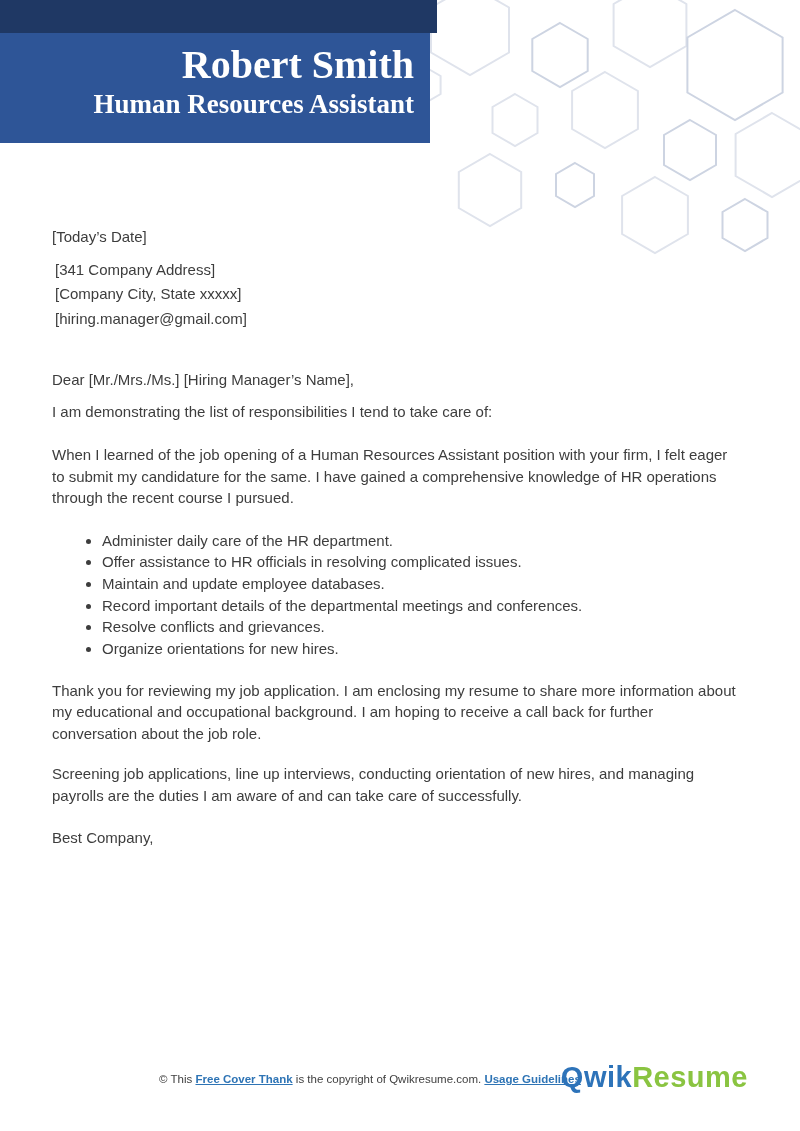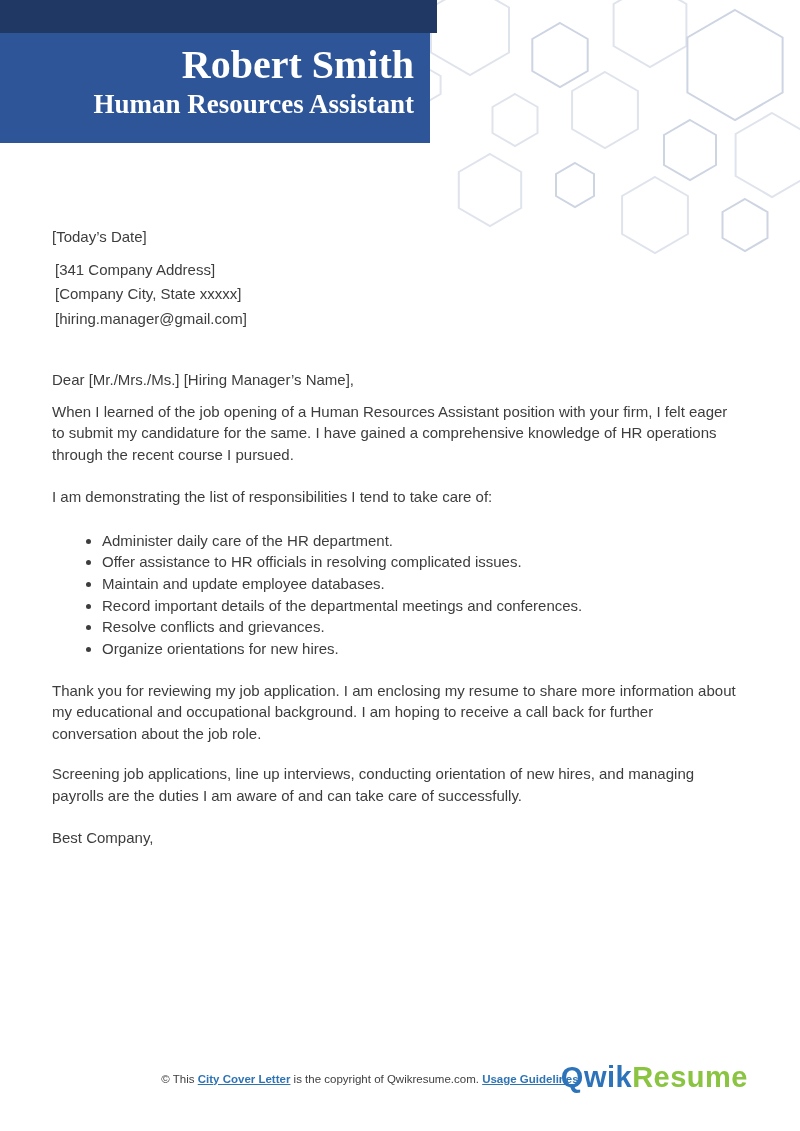--- a/index.html
+++ b/index.html
@@ -111,39 +111,39 @@
     <p class="date">[Today’s Date]</p>
 
     <div class="address">
       <p>[341 Company Address]</p>
       <p>[Company City, State xxxxx]</p>
       <p>[hiring.manager@gmail.com]</p>
     </div>
 
     <p class="salutation">Dear [Mr./Mrs./Ms.] [Hiring Manager’s Name],</p>
 
+    <p class="para lead">I am demonstrating the list of responsibilities I tend to take care of:</p>
+
     <p class="para">When I learned of the job opening of a Human Resources Assistant position with your firm, I felt eager to submit my candidature for the same. I have gained a comprehensive knowledge of HR operations through the recent course I pursued.</p>
-
-    <p class="para lead">I am demonstrating the list of responsibilities I tend to take care of:</p>
 
     <ul class="bullets">
       <li>Administer daily care of the HR department.</li>
       <li>Offer assistance to HR officials in resolving complicated issues.</li>
       <li>Maintain and update employee databases.</li>
       <li>Record important details of the departmental meetings and conferences.</li>
       <li>Resolve conflicts and grievances.</li>
       <li>Organize orientations for new hires.</li>
     </ul>
 
     <p class="para thanks">Thank you for reviewing my job application. I am enclosing my resume to share more information about my educational and occupational background. I am hoping to receive a call back for further conversation about the job role.</p>
 
     <p class="para">Screening job applications, line up interviews, conducting orientation of new hires, and managing payrolls are the duties I am aware of and can take care of successfully.</p>
 
     <p class="closing">Best Company,</p>
   </main>
 
   <footer class="footer">
-    <p class="copyright"><span>© This </span><a href="#" class="flink">City Cover Letter</a><span> is the copyright of Qwikresume.com. </span><a href="#" class="flink">Usage Guidelines</a></p>
+    <p class="copyright"><span>© This </span><a href="#" class="flink">Free Cover Thank</a><span> is the copyright of Qwikresume.com. </span><a href="#" class="flink">Usage Guidelines</a></p>
 
     <div class="logo"><span class="logo-qwik">Qwik</span><span class="logo-resume">Resume</span></div>
   </footer>
 
 </div>
 
 </body></html>

